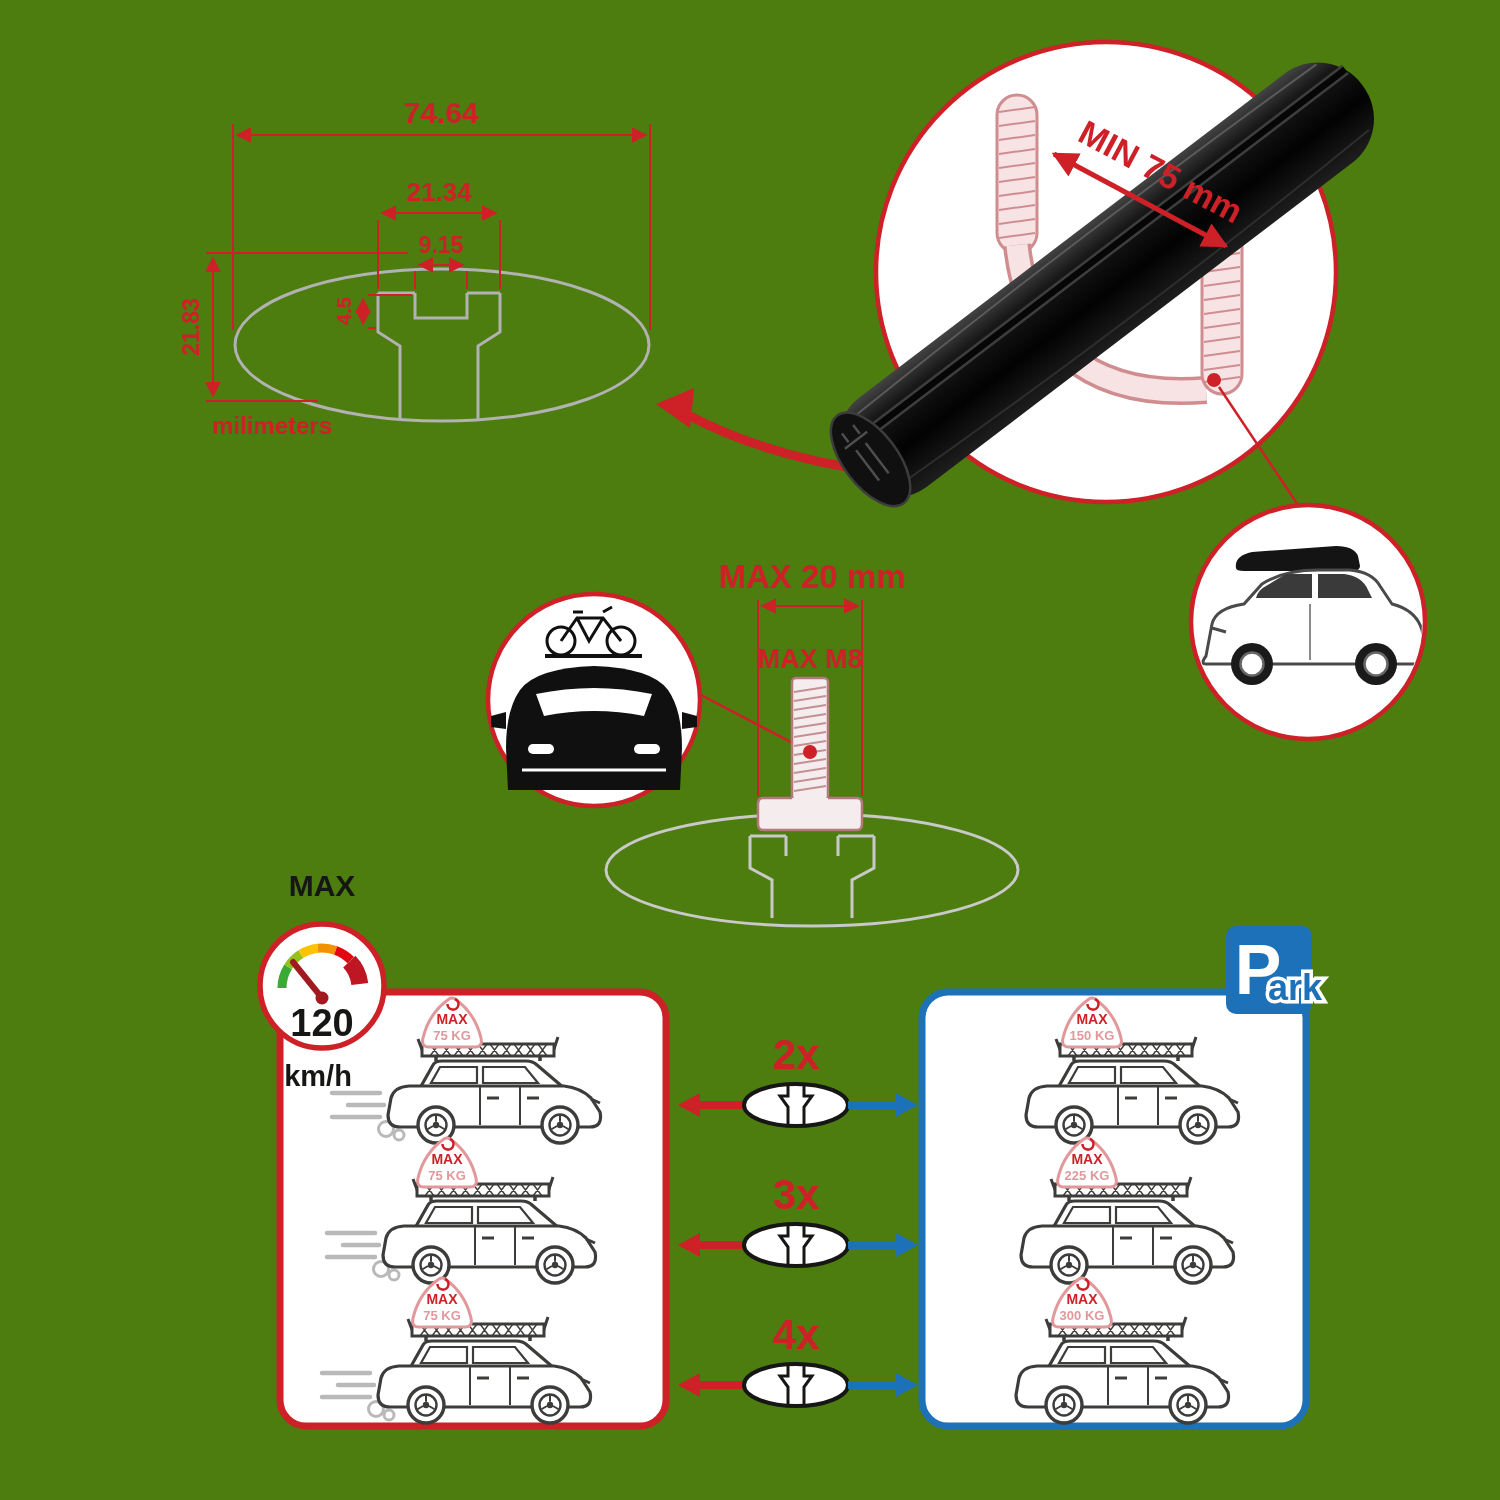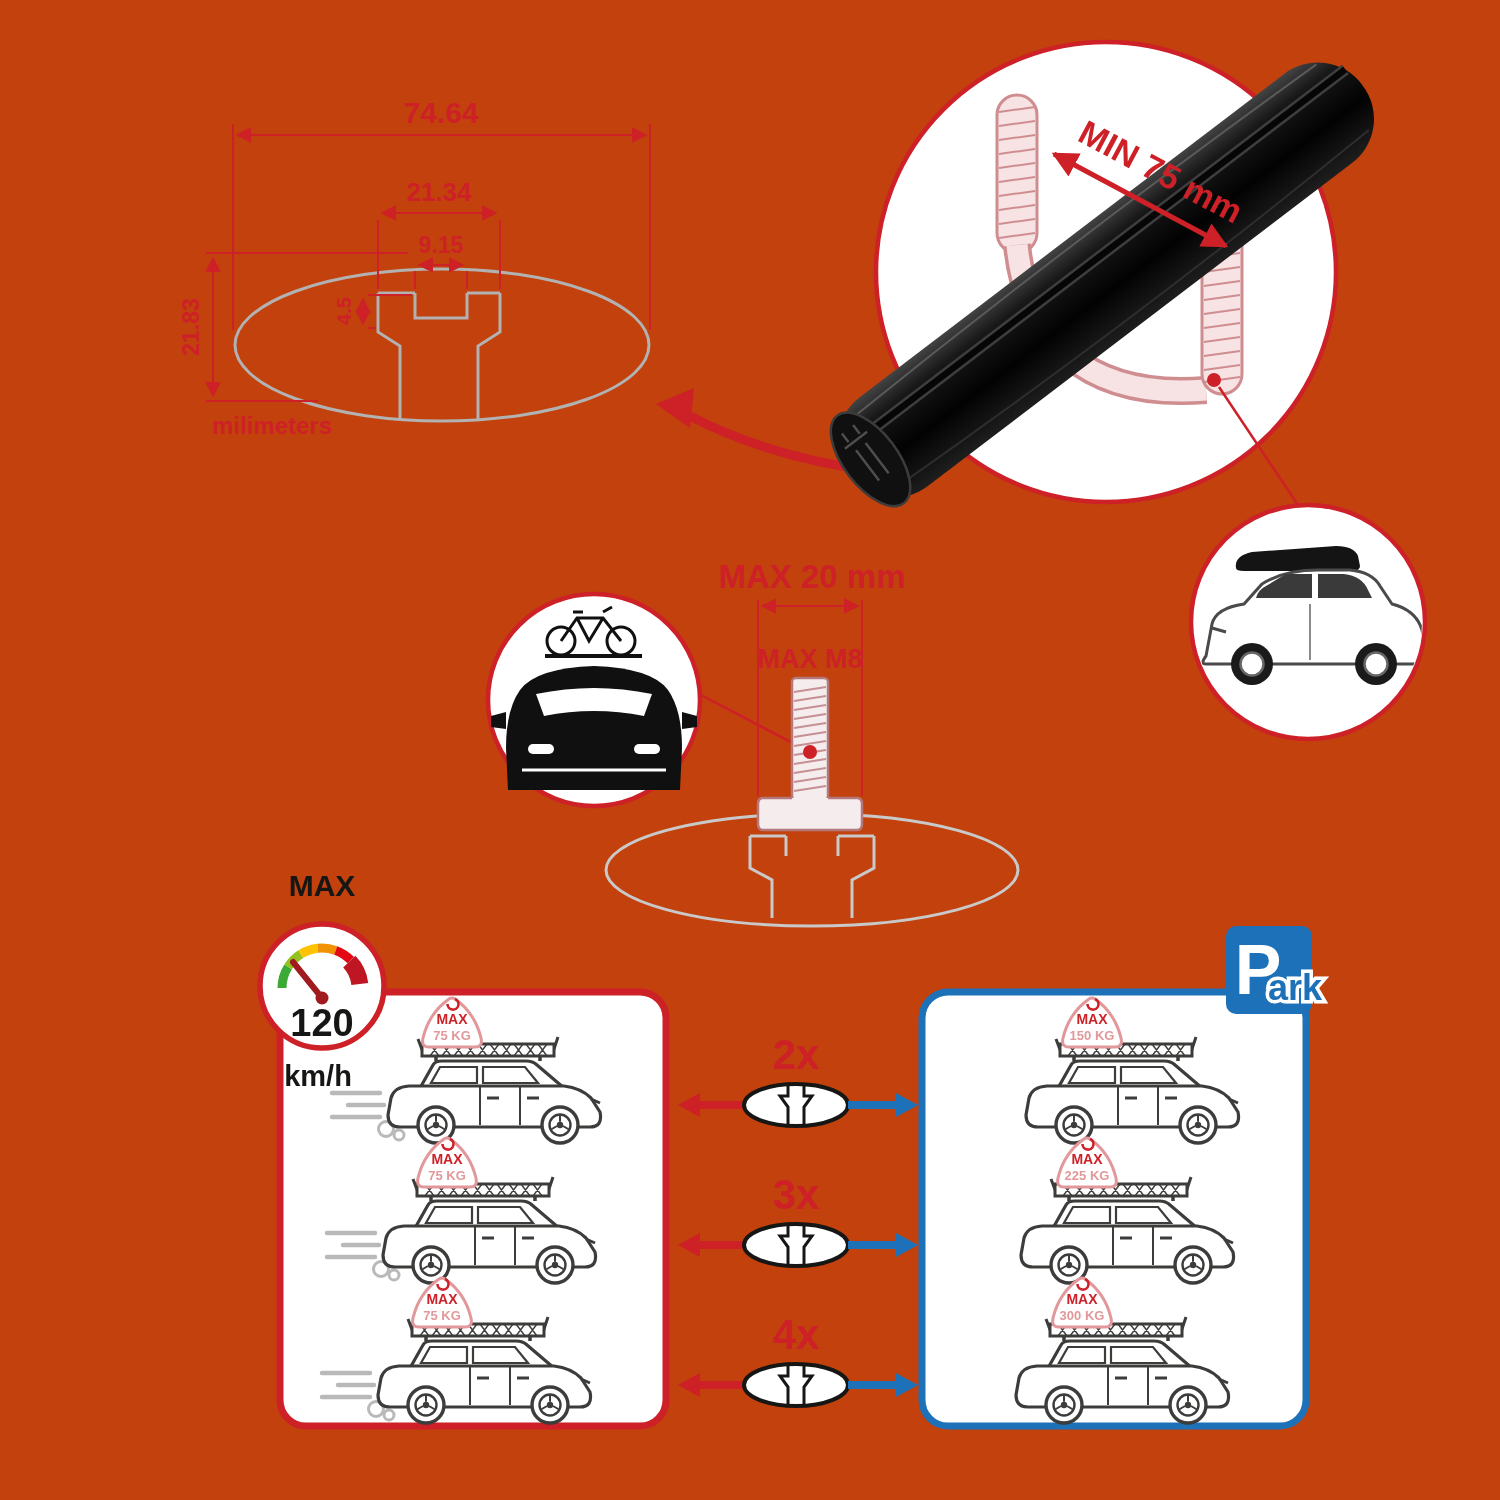--- a/index.html
+++ b/index.html
@@ -1,16 +1,16 @@
 <!DOCTYPE html>
 <html><head>
 <meta charset="utf-8">
 <style>
   html,body{margin:0;padding:0;background:#ffffff;}
-  .canvas{position:relative;width:1500px;height:1500px;background:#c2410c;overflow:hidden;}
+  .canvas{position:relative;width:1500px;height:1500px;background:#4d7c0f;overflow:hidden;}
   svg{position:absolute;left:0;top:0;}
   svg text{font-family:"Liberation Sans","DejaVu Sans",sans-serif;}
   .t-red{fill:#cd2027;font-weight:bold;}
   .t-pink{fill:#e2989b;font-weight:bold;}
   .t-blk{fill:#161615;font-weight:bold;}
   .t-wht{fill:#ffffff;font-weight:bold;}
   .t-blu{fill:#1d71b8;font-weight:bold;}
   .mid{text-anchor:middle;}
   .dim{stroke:#cd2027;stroke-width:2;fill:none;}
 </style>

